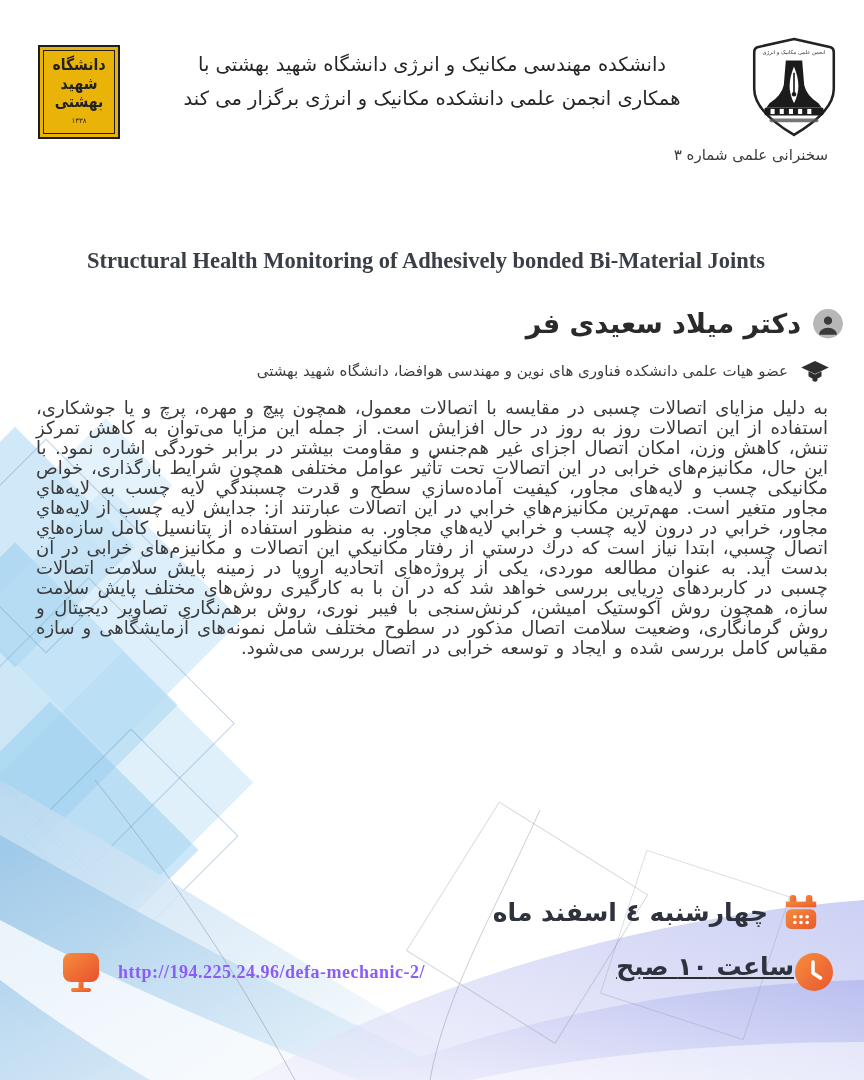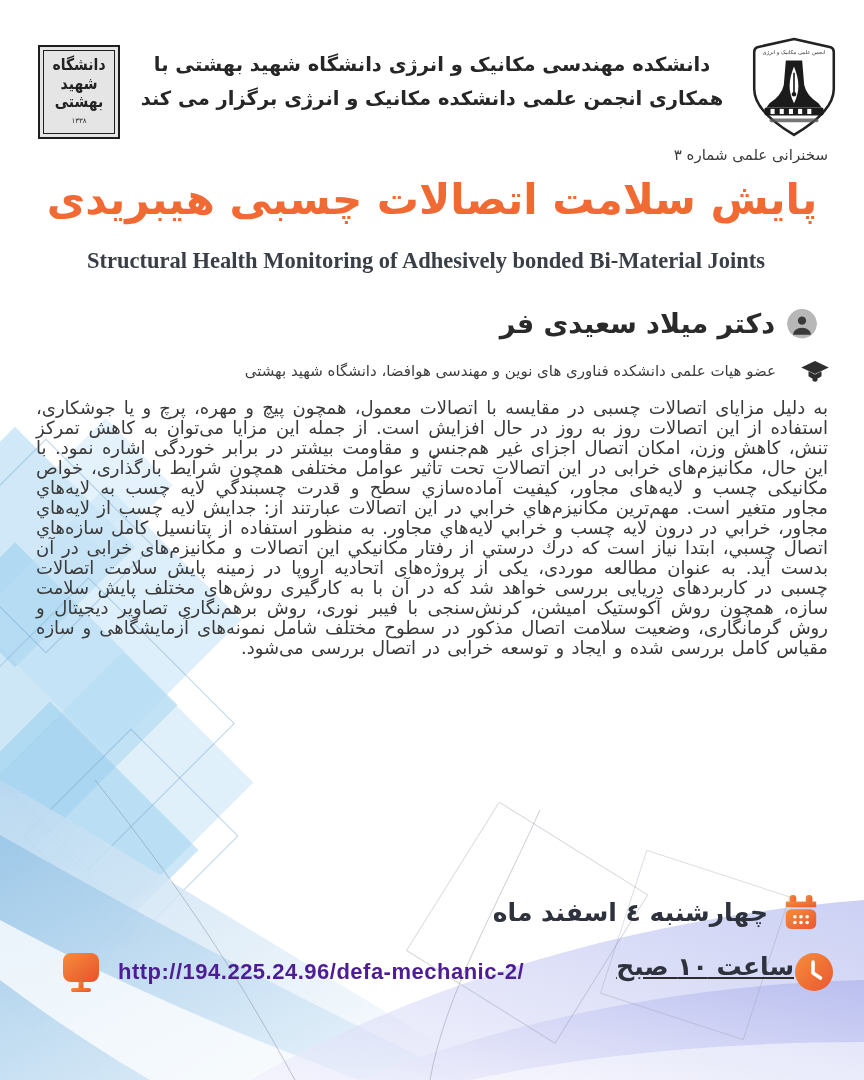--- a/index.html
+++ b/index.html
@@ -19,58 +19,58 @@
   .d6{left:30px; top:690px; width:185px; height:185px; background:rgba(175,218,242,.40);}
   .d7{left:-40px; top:852px; width:150px; height:150px; background:rgba(160,210,240,.45);}
   .outline{background:transparent; border:1px solid rgba(110,160,205,.45);}
   .o1{left:-15px; top:620px; width:205px; height:205px;}
   .o2{left:55px; top:760px; width:150px; height:150px;}
   .o3{left:-30px; top:470px; width:150px; height:150px;}
   .swoosh{position:absolute; left:0; bottom:0; width:864px; height:300px; z-index:0;}
   
   .uni-logo{
     position:absolute; left:38px; top:45px; width:72px; height:84px;
-    border:2.5px solid #1e1e1e; padding:3px; z-index:1; background:#e5e5e5;
+    border:2.5px solid #1e1e1e; padding:3px; z-index:1; background:#eab308;
   }
   .uni-logo .inner{
     width:100%; height:100%; border:1.5px solid #1e1e1e; box-sizing:border-box;
     display:flex; flex-direction:column; align-items:center; justify-content:center;
     direction:rtl; text-align:center;
   }
   .uni-logo .cal{font-weight:bold; font-size:14px; line-height:16px; color:#222; transform:scaleY(1.15);}
   .uni-logo .yr{font-size:7px; margin-top:10px; color:#222;}
   .assoc-logo{position:absolute; left:742px; top:36px; width:104px; height:102px; z-index:1;}
   .head-text{
     position:absolute; left:130px; right:130px; top:48px; z-index:1;
-    direction:rtl; text-align:center; font-weight:bold;
+    direction:rtl; text-align:center; font-weight:normal;
     font-size:19.5px; line-height:34px; color:#262626;
   }
   .lecture-no{
     position:absolute; right:36px; top:146px; z-index:1;
     direction:rtl; font-size:15px; color:#3c3c3c;
   }
   .title-fa{
     position:absolute; left:0; right:0; top:170px; z-index:1;
     direction:rtl; text-align:center; font-weight:bold;
     font-size:42px; line-height:60px; color:#f26a33;
   }
   .title-en{
     position:absolute; left:0; right:12px; top:248px; z-index:1;
     text-align:center; font-weight:bold; font-size:22.5px; color:#3a3f47;
     font-family:Liberation Serif, serif;
   }
   
   .speaker-row{
-    position:absolute; right:47px; top:308px; z-index:1;
+    position:absolute; right:21px; top:308px; z-index:1;
     display:flex; direction:rtl; align-items:center; gap:12px;
   }
   .speaker-name{font-size:27px; font-weight:bold; color:#2a2a2a;}
   .affil-row{
     position:absolute; right:34px; top:356px; z-index:1;
-    display:flex; direction:rtl; align-items:center; gap:24px;
+    display:flex; direction:rtl; align-items:center; gap:12px;
   }
   .affil-text{font-size:15px; color:#3d3d3d;}
   .icon-badge{width:30px; height:30px; flex:0 0 auto;}
   
   .abstract{
     position:absolute; left:36px; right:36px; top:398px; z-index:1;
     direction:rtl; text-align:justify; text-align-last:right;
     font-size:18px; line-height:20px; color:#3a3a3a; word-spacing:1.5px;
   }
   
@@ -81,22 +81,22 @@
   .time-row{
     position:absolute; right:30px; top:952px; z-index:1;
     display:flex; direction:rtl; align-items:flex-start; text-decoration:underline;
   }
   .info-text{font-size:25px; font-weight:bold; color:#2e323c;}
   .url-row{
     position:absolute; left:58px; top:950px; z-index:1;
     display:flex; align-items:center; gap:14px; direction:ltr;
   }
   .url-text{
-    font-family:Liberation Sans, sans-serif;
-    font-size:22px; font-weight:600; color:#4c1d95; letter-spacing:.5px;
+    font-family:Liberation Serif, serif;
+    font-size:18px; font-weight:600; color:#8b5cf6; letter-spacing:.5px;
   }
 </style>
 </head>
 <body>
 
 <div class="poster">
 
   <div class="decor">
     <div class="diamond d1"></div>
     <div class="diamond d2"></div>
@@ -163,21 +163,20 @@
     <rect x="26" y="81" width="48" height="3.5" rx="1.7" fill="#555" opacity="0.8"></rect>
   </svg>
 
   <div class="head-text">
     <div>دانشکده مهندسی مکانیک و انرژی دانشگاه شهید بهشتی با</div>
     <div>همکاری انجمن علمی دانشکده مکانیک و انرژی برگزار می کند</div>
   </div>
 
   <div class="lecture-no">سخنرانی علمی شماره ۳</div>
 
-  <div class="title-fa">پایش سلامت اتصالات چسبی هیبریدی</div>
   <div class="title-en">Structural Health Monitoring of Adhesively bonded Bi-Material Joints</div>
 
   <div class="speaker-row">
     <svg class="icon-badge" viewBox="0 0 24 24" aria-hidden="true" style="clip-path:circle(50%)">
       <circle cx="12" cy="12" r="12" fill="#b7b7b7"></circle>
       <circle cx="12" cy="9.3" r="3.3" fill="#3a3a3a"></circle>
       <path d="M4.8 20.5 a7.2 5.6 0 0 1 14.4 0 Z" fill="#3a3a3a"></path>
     </svg>
     <div class="speaker-name">دکتر میلاد سعیدی فر</div>
   </div>

